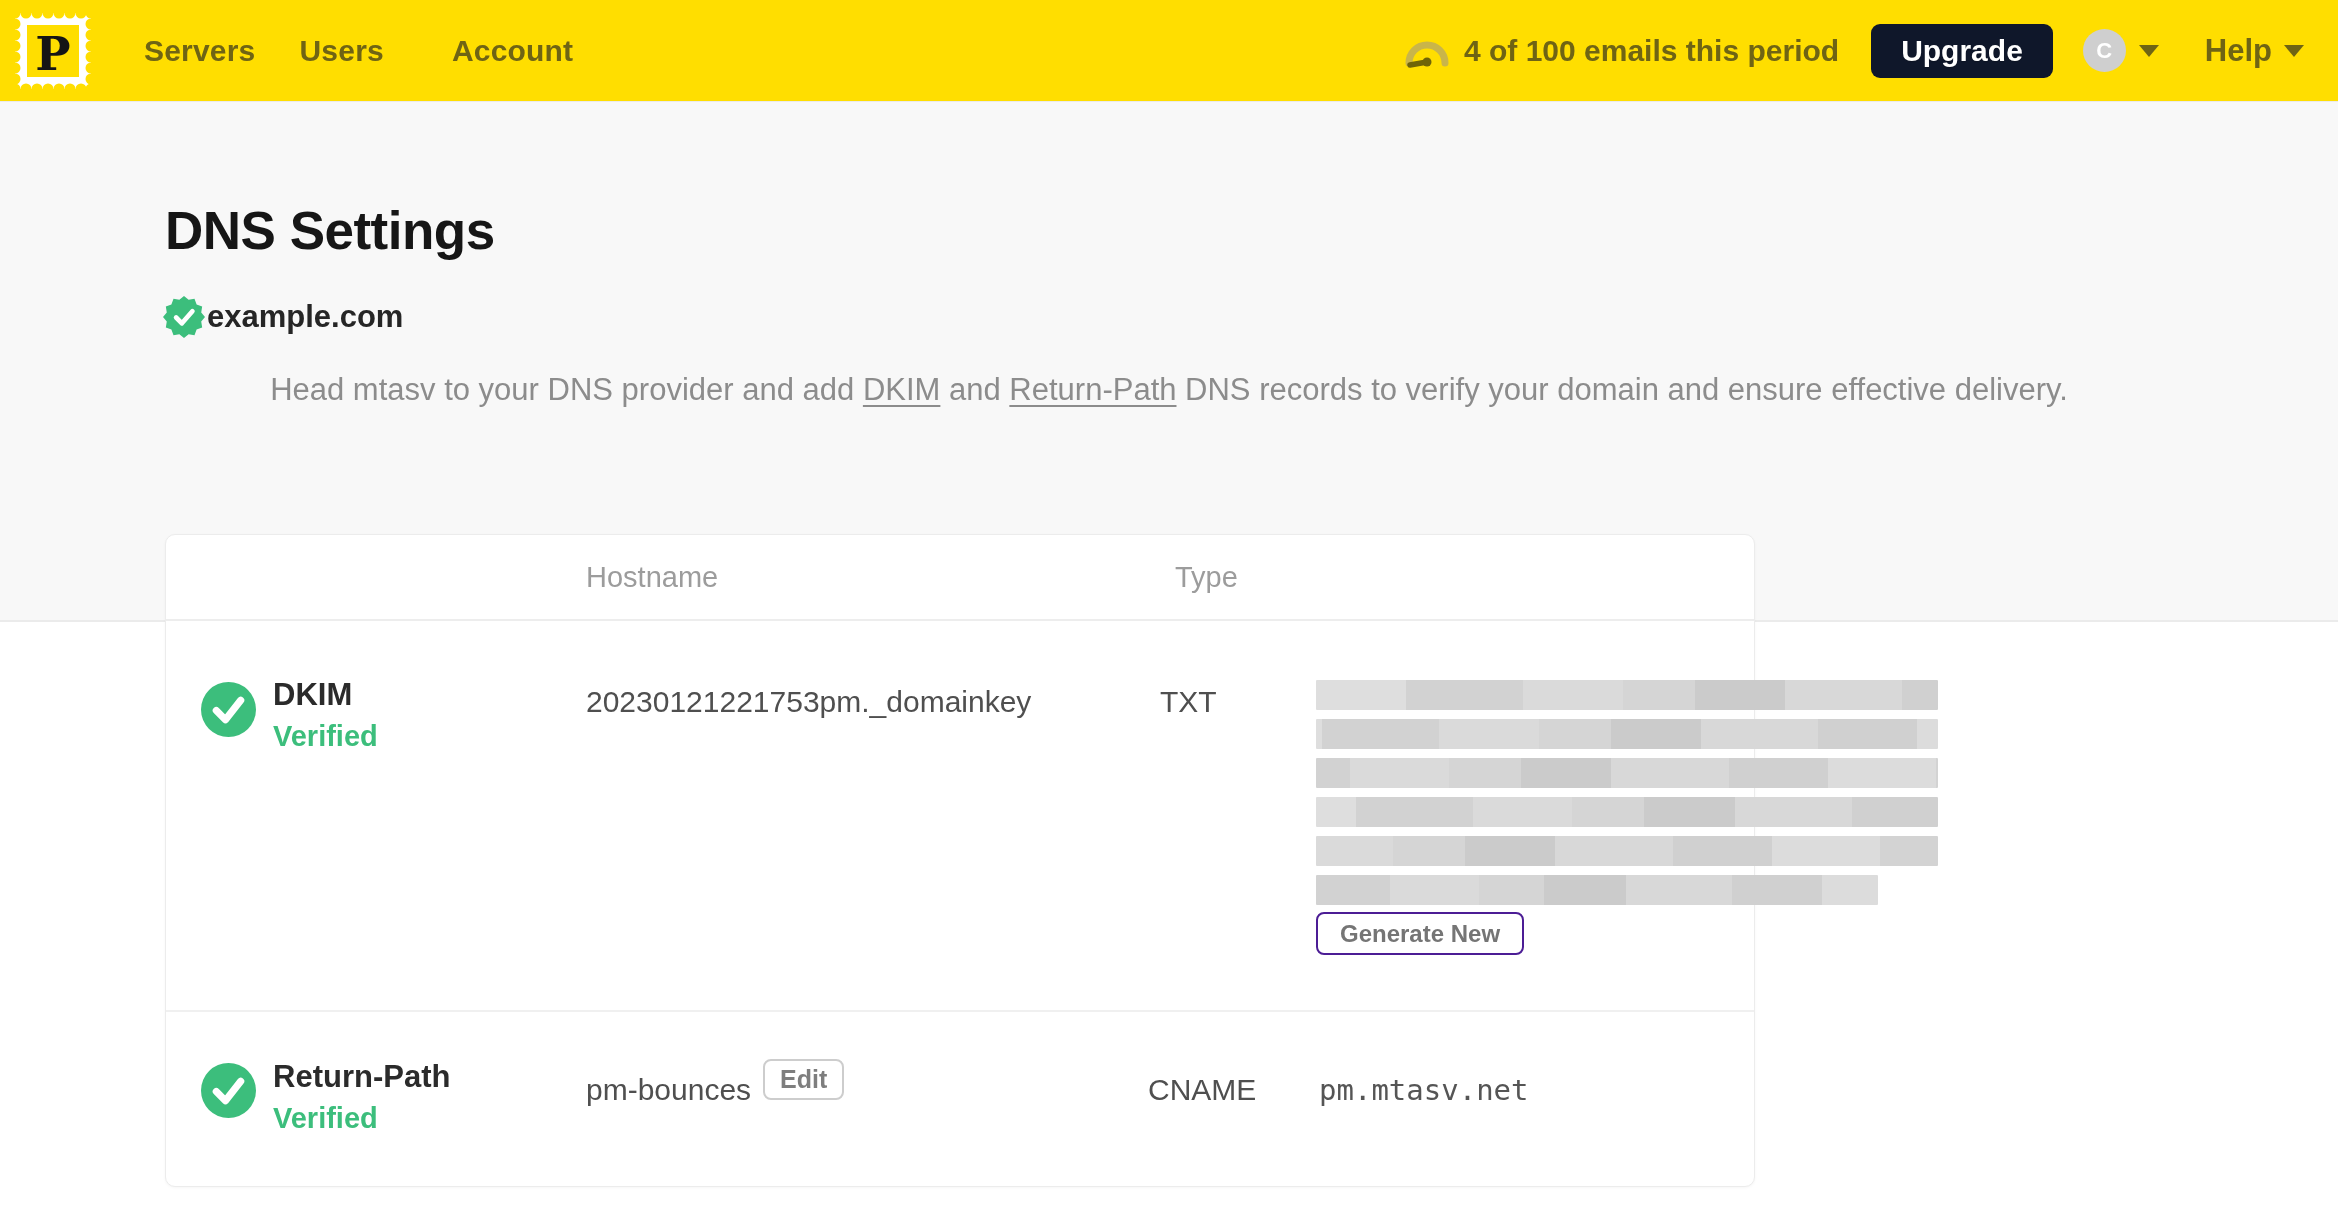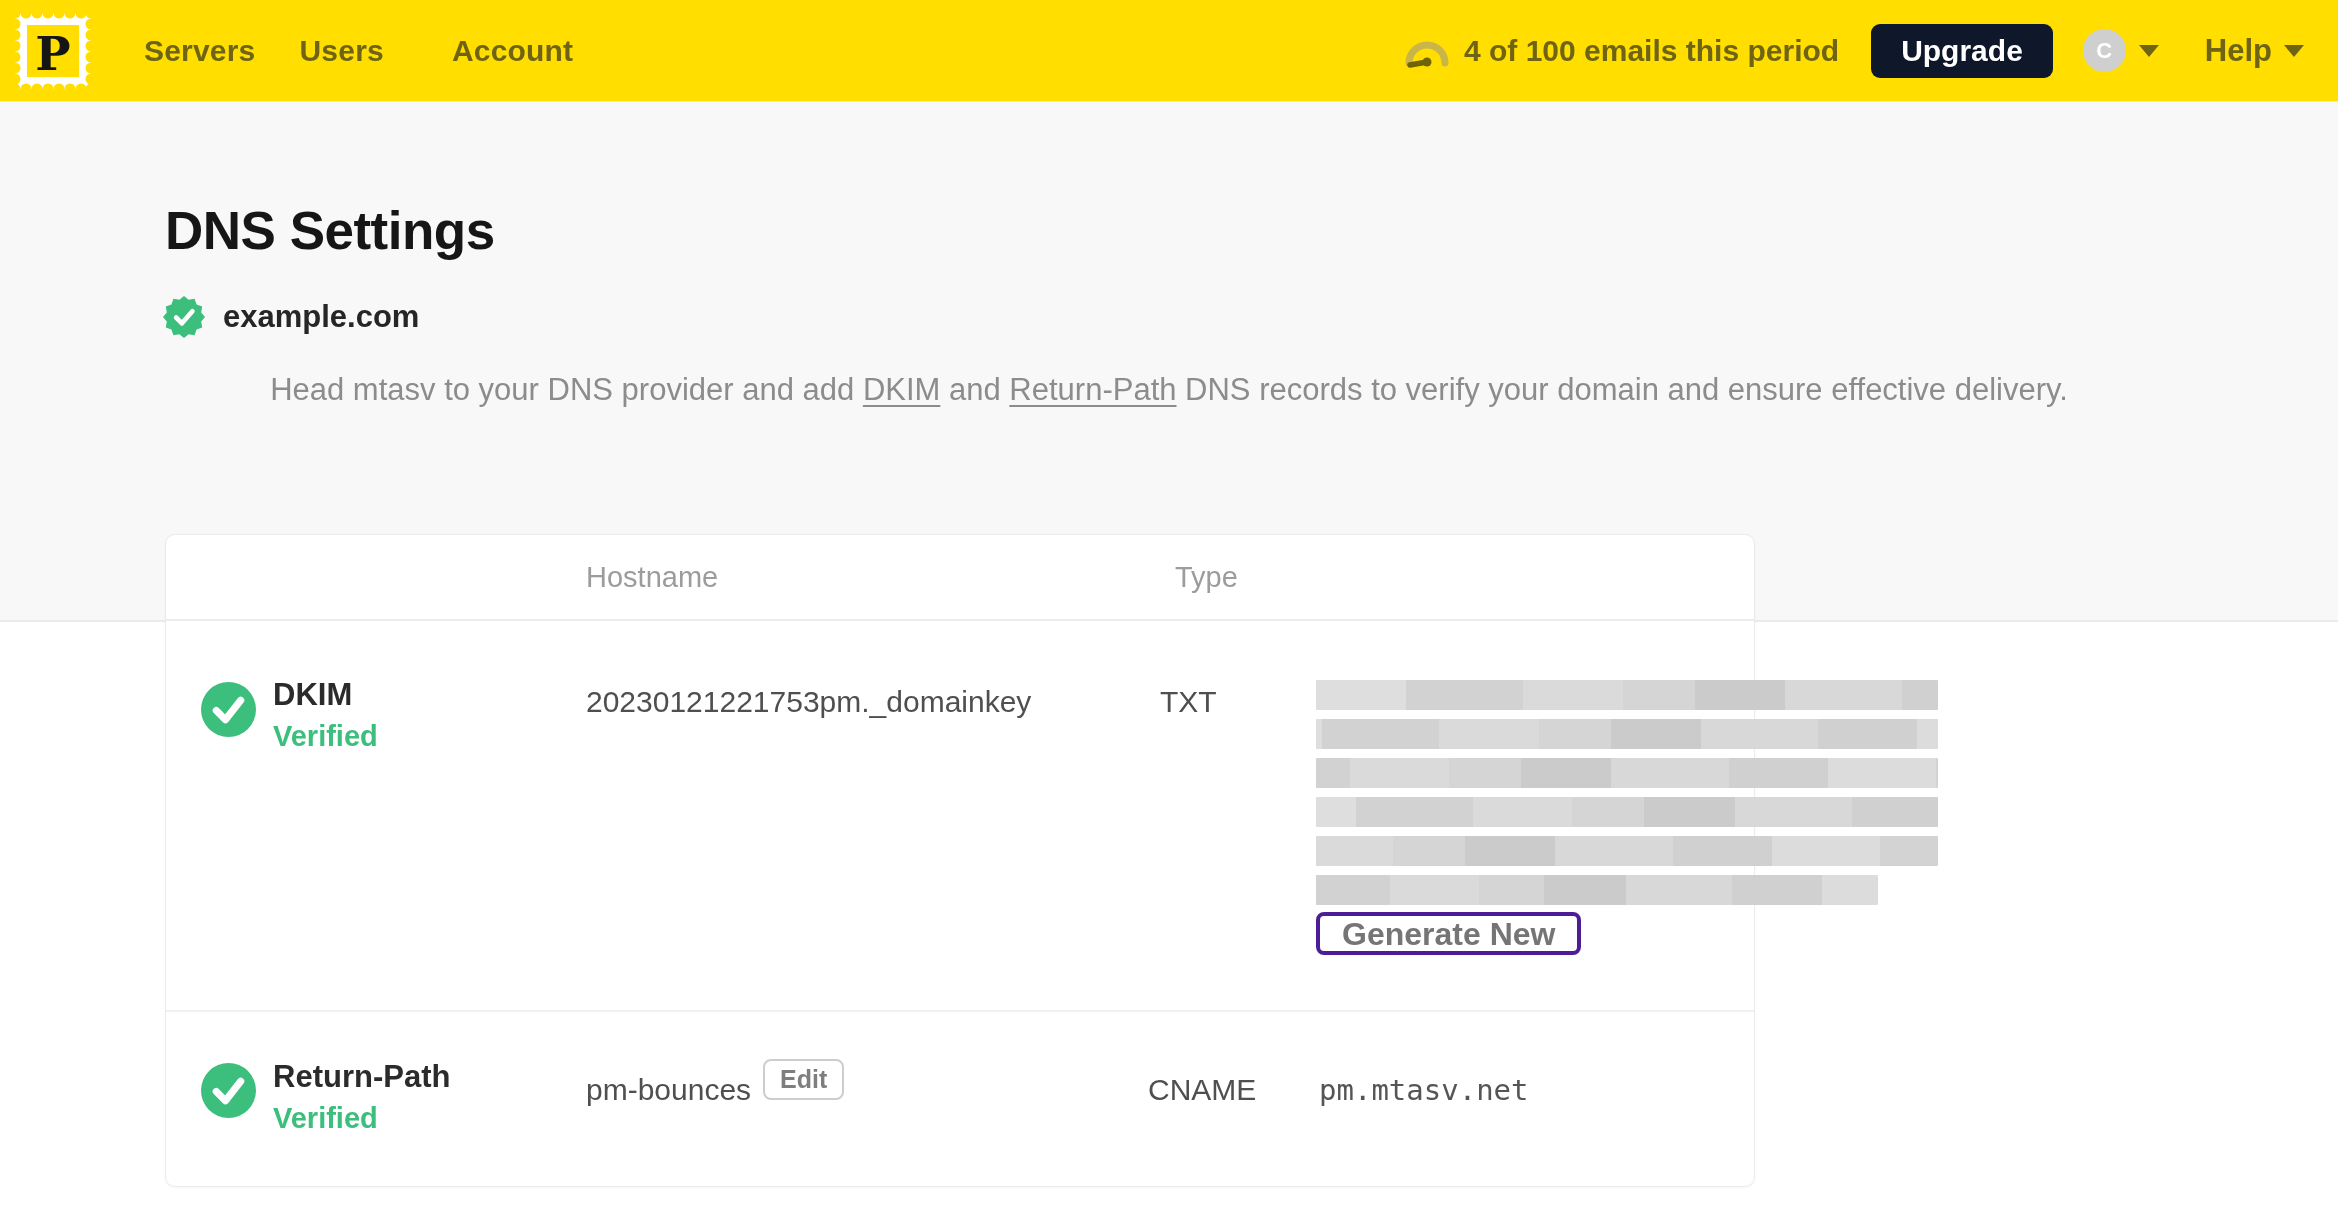--- a/index.html
+++ b/index.html
@@ -47,21 +47,21 @@
   .help-label{font-size:31px;font-weight:bold;color:#6f6414;}
   
   .white-band{
     position:absolute;left:0;top:620px;width:2338px;height:602px;
     background:#ffffff;border-top:2px solid #ebebeb;z-index:0;
   }
   .page-title{
     position:absolute;left:165px;top:200px;margin:0;z-index:1;
     font-size:53px;font-weight:800;color:#161616;letter-spacing:-.5px;
   }
-  .domain-row{position:absolute;left:163px;top:296px;display:flex;align-items:center;gap:18px;z-index:1;}
+  .domain-row{position:absolute;left:163px;top:296px;display:flex;align-items:center;gap:2px;z-index:1;}
   .domain-name{font-size:31px;font-weight:bold;color:#262626;}
   .desc{
     position:absolute;left:0;top:366px;width:2338px;margin:0;text-align:center;z-index:1;
     font-size:31px;line-height:48px;color:#8c8c8c;
   }
   .inline-link{color:#8c8c8c;text-decoration:underline;text-decoration-thickness:2px;text-underline-offset:5px;cursor:pointer;}
   
   .card{
     position:absolute;left:165px;top:534px;width:1590px;height:653px;z-index:2;
     background:#fff;border:1px solid #ececec;border-radius:10px;
@@ -96,22 +96,22 @@
       #d0d0d0 65%,#d0d0d0 76%,#dcdcdc 76%,#dcdcdc 88%,#d3d3d3 88%,#d3d3d3 100%);
     background-size:145% 100%;
   }
   .rbar:nth-child(2){background-position:30% 0;}
   .rbar:nth-child(3){background-position:62% 0;}
   .rbar:nth-child(4){background-position:18% 0;}
   .rbar:nth-child(5){background-position:82% 0;}
   .rbar:nth-child(6){width:562px;background-position:45% 0;}
   .btn-generate{
     position:absolute;left:1150px;top:377px;height:43px;padding:0 22px;
-    background:#fff;border:4px solid #4c1d95;border-radius:8px;
-    font-family:inherit;font-size:32px;font-weight:bold;color:#757575;cursor:pointer;
+    background:#fff;border:2px solid #4c1d95;border-radius:8px;
+    font-family:inherit;font-size:24px;font-weight:bold;color:#757575;cursor:pointer;
   }
   .row-divider{position:absolute;left:0;top:475px;width:100%;height:2px;background:#f0f0f0;}
   .btn-edit{
     position:absolute;left:597px;top:524px;height:41px;padding:0 15px;
     background:#fff;border:2px solid #cdcdcd;border-radius:8px;
     font-family:inherit;font-size:25px;font-weight:bold;color:#7e7e7e;cursor:pointer;
   }
   .cell-mono{
     position:absolute;left:1153px;top:538px;
     font-family:"DejaVu Sans Mono","Liberation Mono",monospace;

